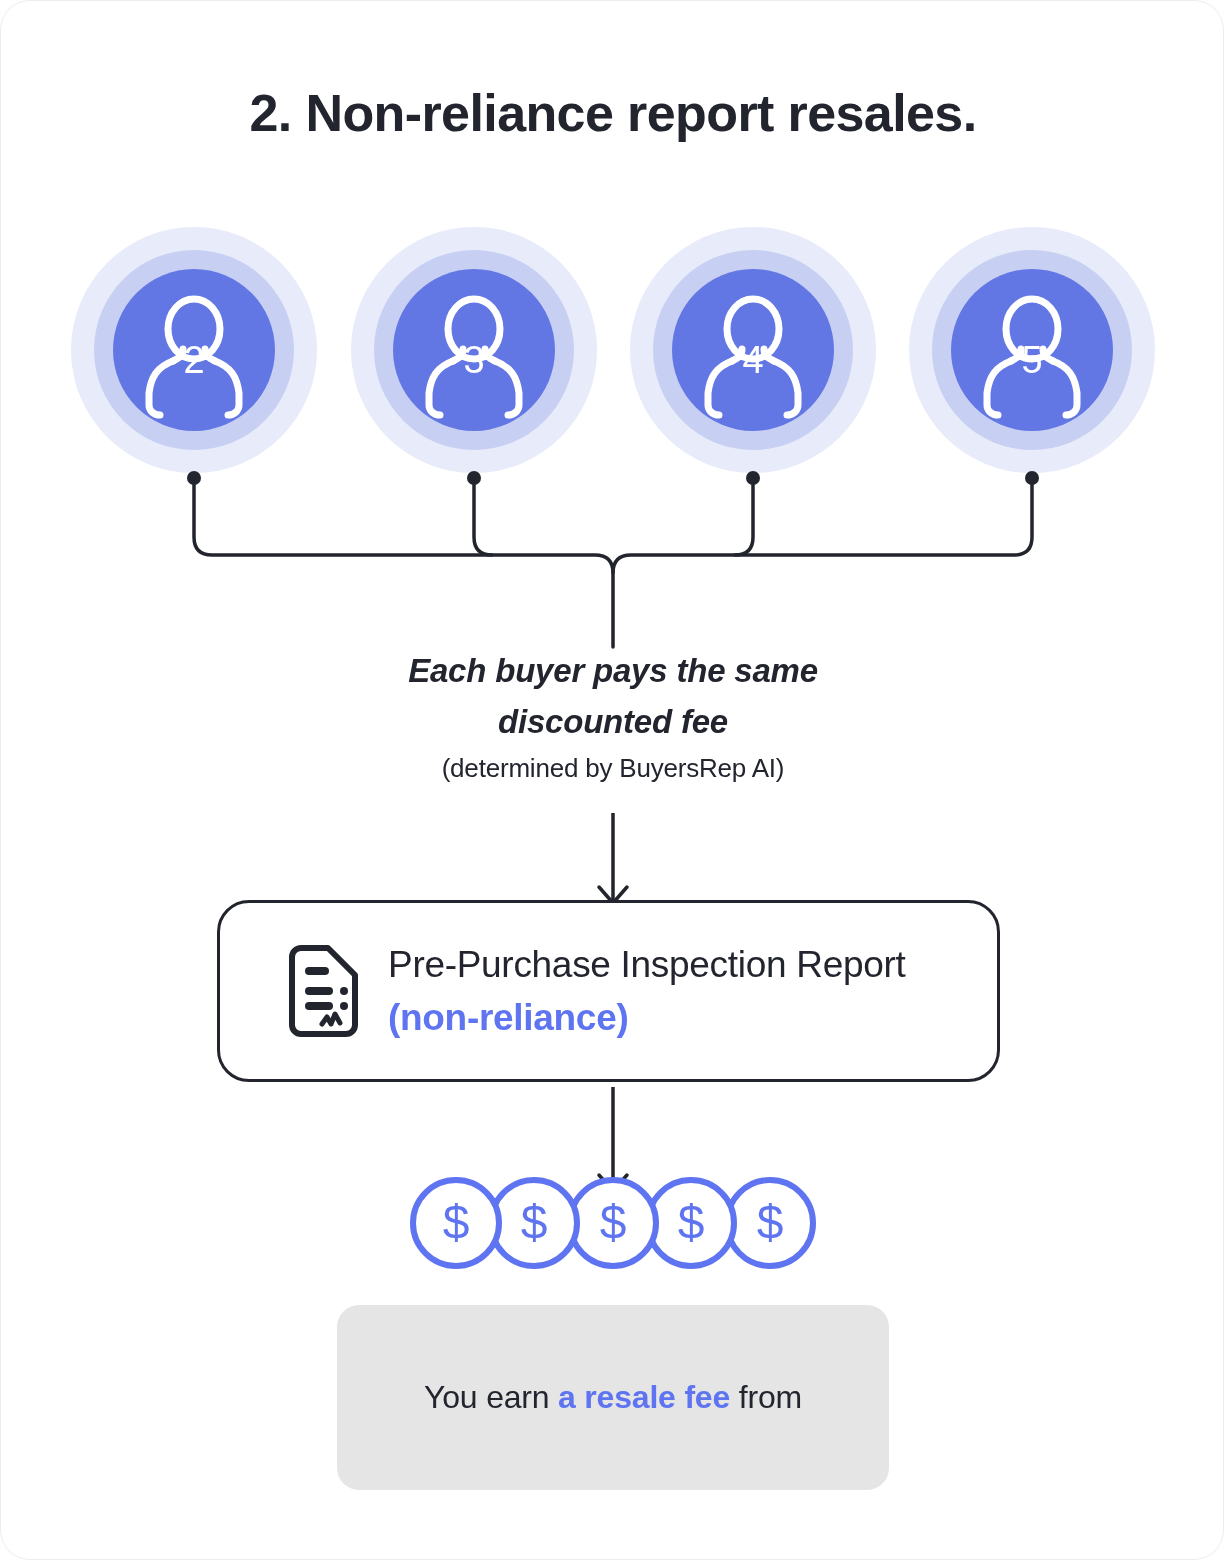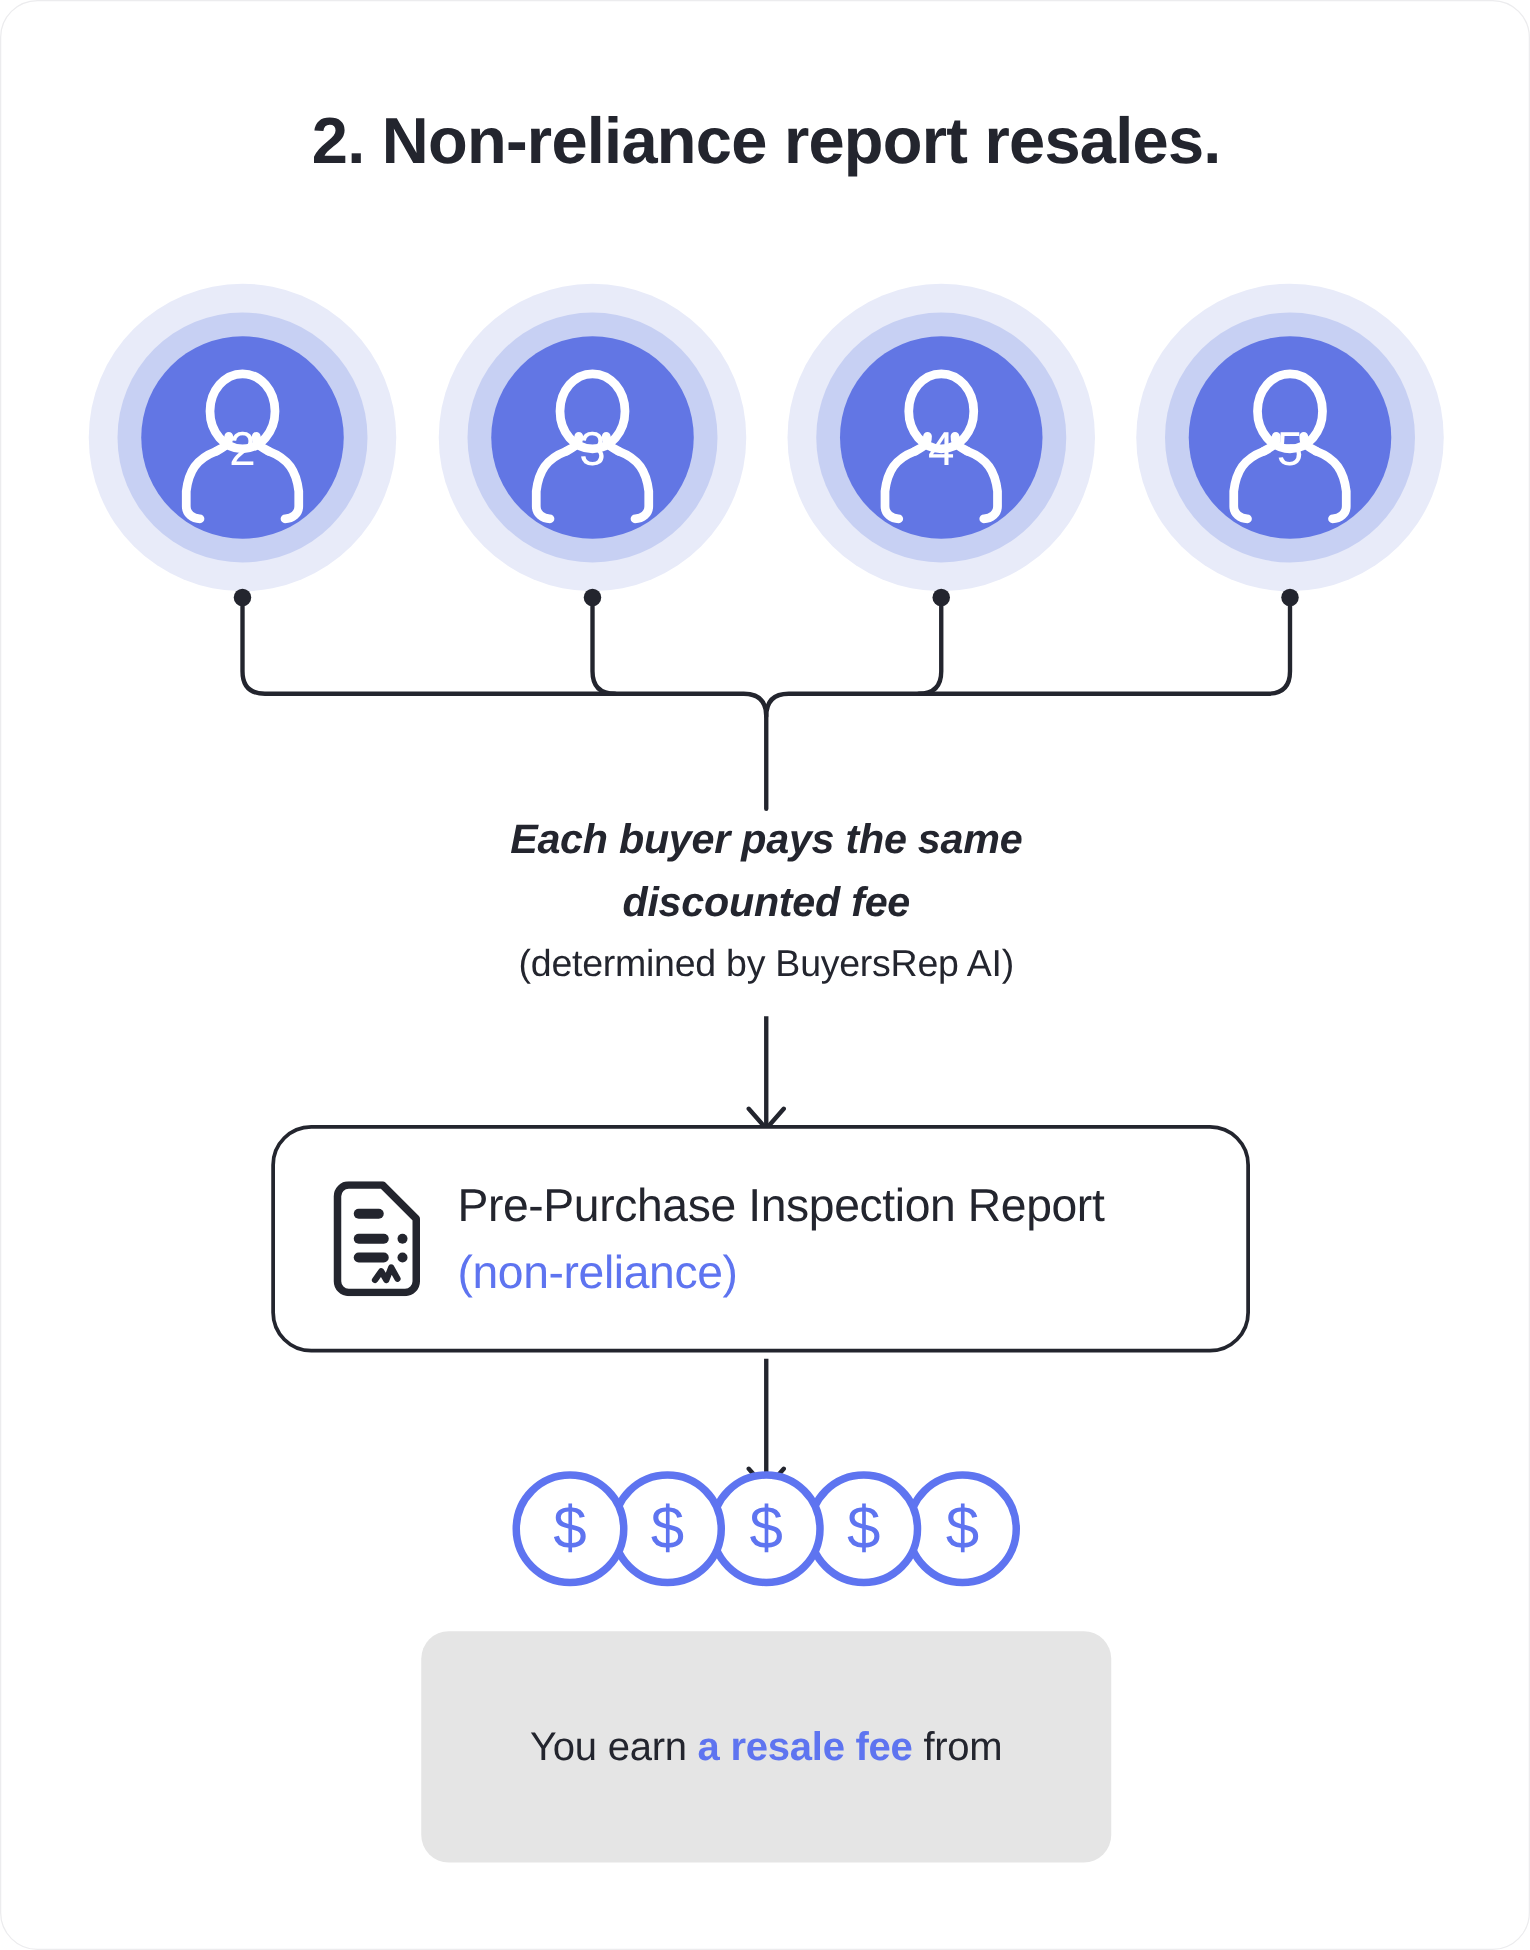--- a/index.html
+++ b/index.html
@@ -105,21 +105,21 @@
     color: #23252E;
   }
   .fee-strong {
     font-size: 33px;
     font-weight: 700;
     line-height: 1.54;
     letter-spacing: -0.2px;
     font-style: italic;
   }
   .fee-sub {
-    font-size: 30px;
+    font-size: 26px;
     font-weight: 400;
     line-height: 1.6;
     letter-spacing: -0.2px;
   }
 
   
   .arrow-1 {
     position: absolute;
     left: 582px;
     top: 812px;
@@ -140,37 +140,37 @@
     left: 216px;
     top: 899px;
     width: 783px;
     height: 182px;
     box-sizing: border-box;
     border: 3px solid #23252E;
     border-radius: 32px;
     background: #ffffff;
     display: flex;
     align-items: center;
-    padding-left: 40px;
+    padding-left: 62px;
   }
   .report-icon {
     flex: 0 0 auto;
     width: 76px;
     height: 92px;
     margin-right: 30px;
   }
   .report-text {
     color: #23252E;
     font-size: 37px;
     line-height: 1.44;
     letter-spacing: -0.3px;
   }
   .report-sub {
     color: #5E74F0;
-    font-weight: 400;
+    font-weight: 700;
   }
 
   
   .coins {
     position: absolute;
     left: 409px;
     top: 1176px;
     width: 406px;
     height: 92px;
   }

